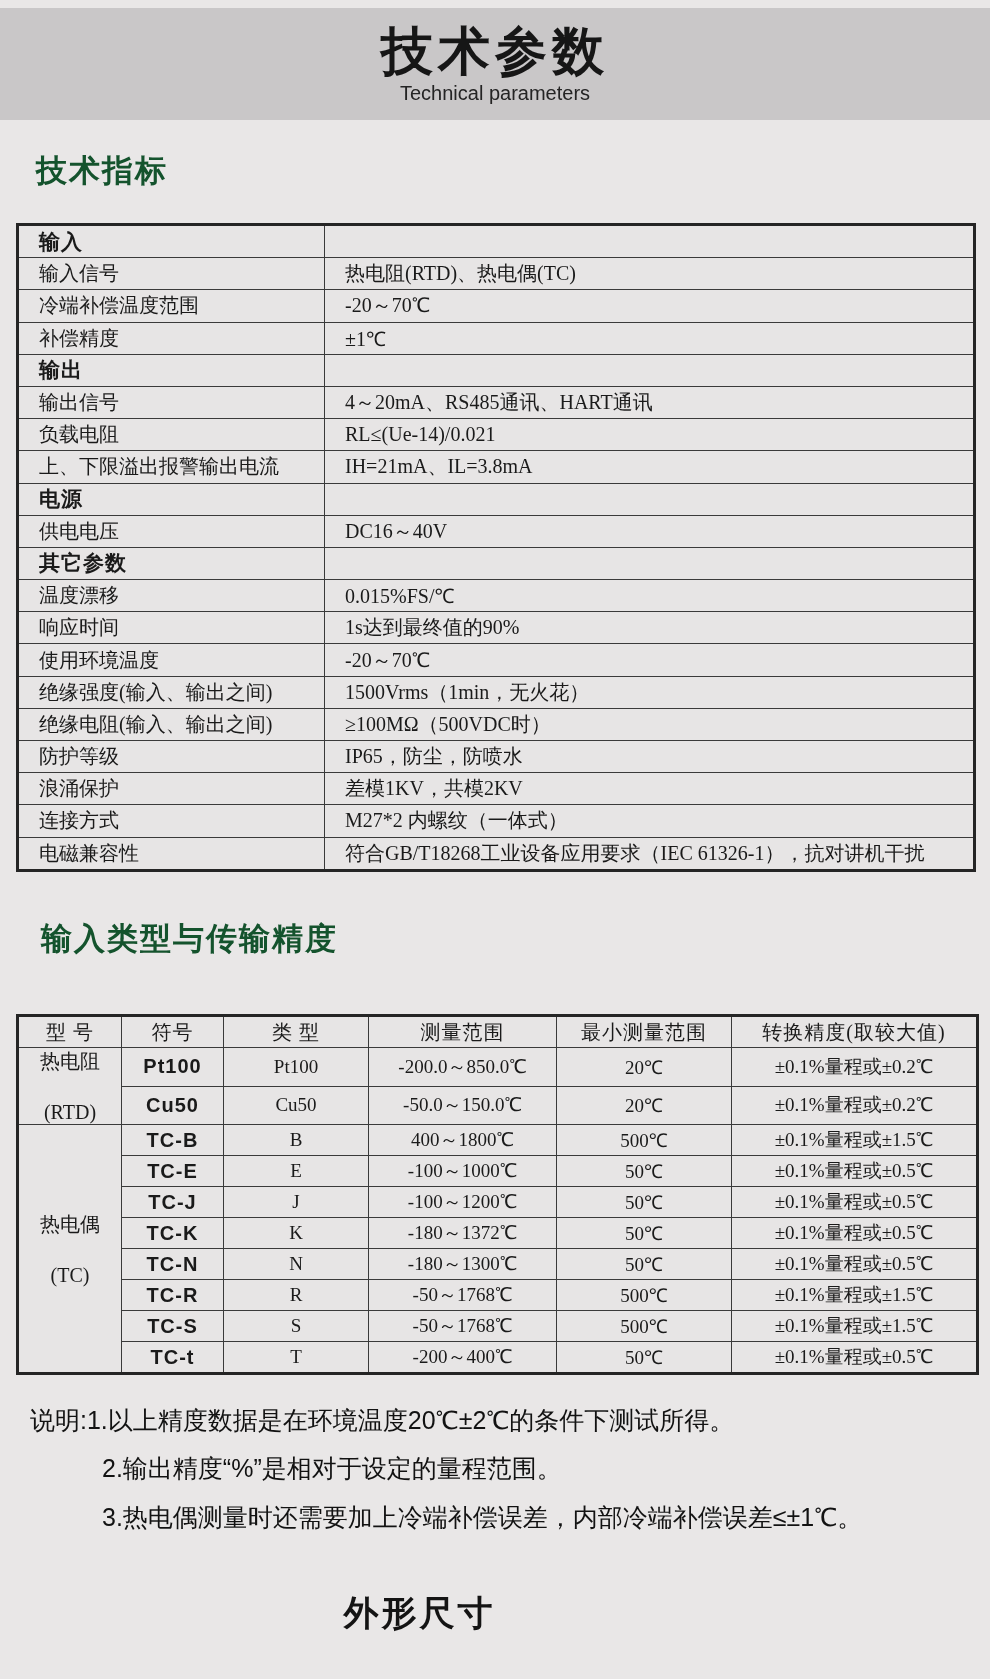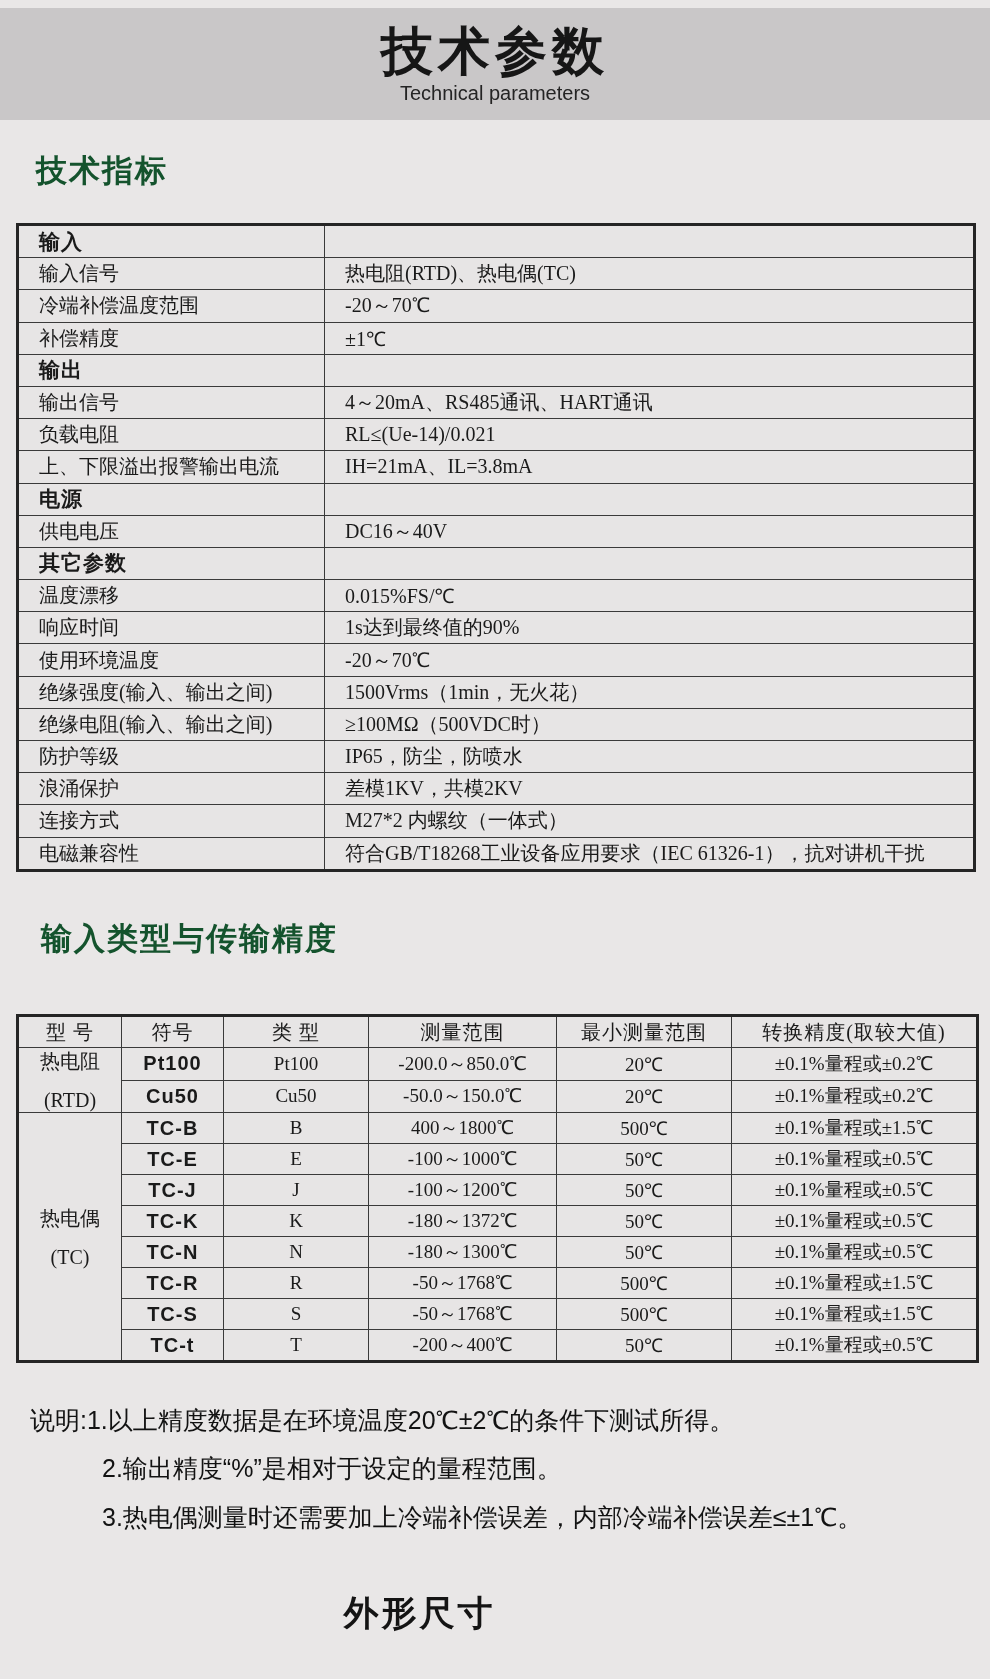--- a/index.html
+++ b/index.html
@@ -72,21 +72,21 @@
   .type-table th{
     font-weight:normal;font-size:20px;height:30px;letter-spacing:1px;margin-top:44px;
   }
   .type-table td.sym{
     font-family:"Liberation Sans", sans-serif;
     font-weight:bold;font-size:20px;letter-spacing:1px;
   }
   .type-table td.grp{
     font-size:20px;
   }
-  .grp-inner{display:flex;flex-direction:column;align-items:center;gap:14px;}
+  .grp-inner{display:flex;flex-direction:column;align-items:center;gap:26px;}
   .type-table col.c1{width:104px;}
   .type-table col.c2{width:102px;}
   .type-table col.c3{width:145px;}
   .type-table col.c4{width:188px;}
   .type-table col.c5{width:175px;}
   .type-table col.c6{width:246px;}
   
   .notes{
     position:absolute;left:30px;top:1405px;width:930px;
     font-size:25px;color:#121212;

